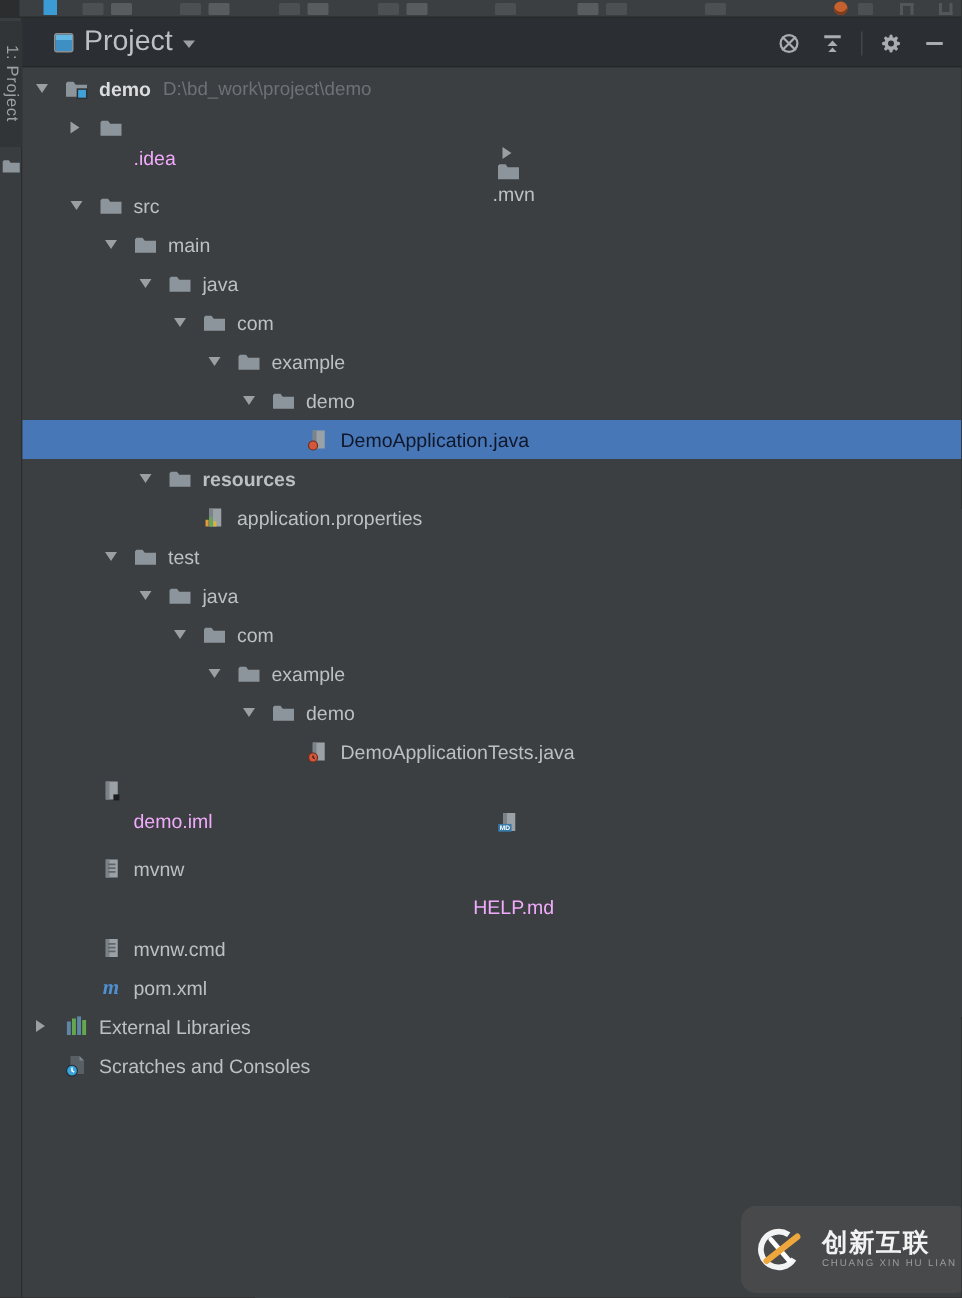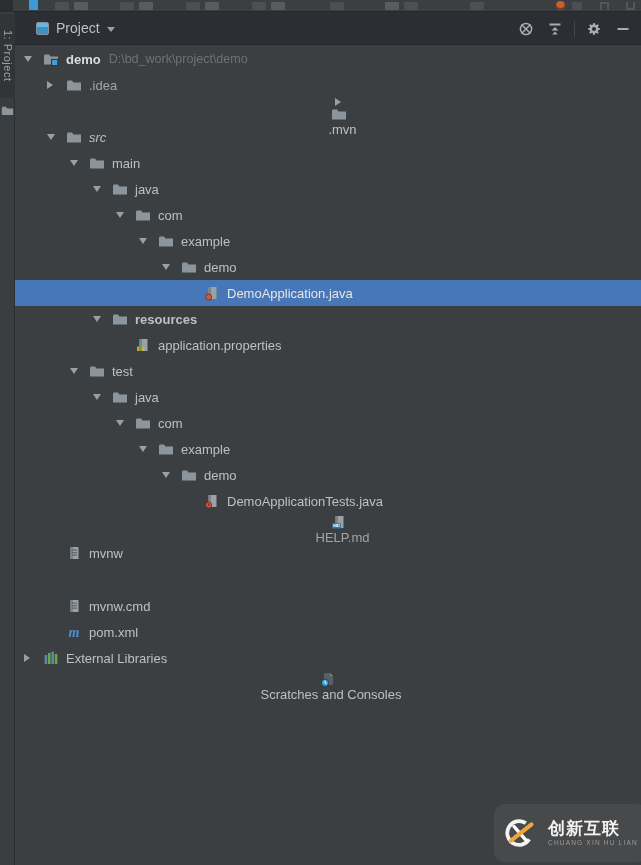--- a/index.html
+++ b/index.html
@@ -26,42 +26,42 @@
         display:flex;align-items:center;justify-content:center;}
   #vtab span{writing-mode:vertical-rl;font-size:11px;color:#9ea2a5;letter-spacing:.5px;white-space:nowrap;}
   #stripe-folder{position:absolute;left:1px;top:92px;width:13px;height:13px;}
 
   
   #pheader{position:absolute;left:15px;top:12px;width:626px;height:33px;background:#2b2e33;
            border-bottom:1px solid #222427;display:flex;align-items:center;}
   .h-left{display:flex;align-items:center;gap:7px;padding-left:21px;cursor:default;}
   .proj-ico{width:13px;height:13px;border:1px solid #8b9196;border-radius:2px;
             background:linear-gradient(#63b7e3 0 32%,#3e8fc3 32%);}
-  .h-title{font-size:14px;color:#bdc0c3;}
+  .h-title{font-size:19px;color:#bdc0c3;}
   .caret{width:0;height:0;border-left:4px solid transparent;border-right:4px solid transparent;
          border-top:5px solid #9da0a2;margin-top:2px;}
   .h-actions{position:absolute;right:8px;top:0;height:33px;display:flex;align-items:center;gap:9px;}
   .hbtn{background:none;border:none;padding:0;width:20px;height:20px;display:flex;
         align-items:center;justify-content:center;cursor:pointer;}
   .hsep{width:1px;height:16px;background:#43474a;}
 
   
   #tree{position:absolute;left:15px;top:45px;width:626px;height:820px;background:#3c3f41;padding-top:1px;}
   .row{height:26px;display:flex;align-items:center;white-space:nowrap;cursor:default;}
   .row.sel{background:#4877b8;}
   .arrow{width:22px;display:inline-flex;justify-content:flex-start;padding-left:3px;flex:none;}
   .tri-exp{width:0;height:0;border-left:4.5px solid transparent;border-right:4.5px solid transparent;
            border-top:6px solid #9b9fa2;display:inline-block;}
   .tri-col{width:0;height:0;border-top:4.5px solid transparent;border-bottom:4.5px solid transparent;
            border-left:6px solid #9b9fa2;display:inline-block;}
   .ticon{width:23px;height:16px;display:inline-flex;align-items:center;flex:none;}
   .lbl{font-size:13px;color:#bcc0c3;}
-  .lbl.dim{color:#a3a3a3;}
+  .lbl.dim{color:#f0abfc;margin-top:41px;}
   .lbl.bold{font-weight:bold;color:#dadcde;}
-  .row.sel .lbl{color:#e5e5e5;}
+  .row.sel .lbl{color:#0f172a;}
   .sub{font-size:12.5px;color:#6c7277;margin-left:8px;}
 
   
   #watermark{position:absolute;right:-6px;bottom:3px;width:153px;height:58px;background:#48494b;
              border-radius:10px;display:flex;align-items:center;padding-left:9px;gap:7px;}
   .wm-txt{display:flex;flex-direction:column;line-height:1.05;}
   .wm-title{font-size:17px;font-weight:bold;color:#f2f2f2;letter-spacing:1px;font-family:"Liberation Sans",sans-serif;}
   .wm-sub{font-size:6.5px;color:#9b9b9b;letter-spacing:1.2px;margin-top:2px;}
 </style>
 </head>
@@ -169,21 +169,21 @@
         <span class="arrow">
           <i class="tri-col"></i>
         </span>
         <span class="ticon">
           <svg width="16" height="16" viewBox="0 0 16 16">
             <path d="M1 4.5 L1 13.5 L15 13.5 L15 5.5 L7.5 5.5 L6 3.5 L2 3.5 Z" fill="#8d959c"></path>
           </svg>
         </span>
         <span class="lbl">.mvn</span>
       </div>
-      <div class="row" style="padding-left: 29px; font-style: italic;">
+      <div class="row" style="padding-left: 29px;">
         <span class="arrow">
           <i class="tri-exp"></i>
         </span>
         <span class="ticon">
           <svg width="16" height="16" viewBox="0 0 16 16">
             <path d="M1 4.5 L1 13.5 L15 13.5 L15 5.5 L7.5 5.5 L6 3.5 L2 3.5 Z" fill="#8d959c"></path>
           </svg>
         </span>
         <span class="lbl">src</span>
       </div>
@@ -336,20 +336,31 @@
         <span class="arrow"></span>
         <span class="ticon">
           <svg width="16" height="16" viewBox="0 0 16 16">
             <path d="M4.5 2 L12.5 2 L12.5 14 L4.5 14 Z" fill="#9aa1a7"></path>
             <path d="M4.5 2 L7 2 L7 14 L4.5 14 Z" fill="#7b8288"></path>
             <circle cx="4.7" cy="12" r="3" fill="#d4583c" stroke="#6f2a1a" stroke-width="0.8"></circle>
             <path d="M4.7 10.6 V12 l1.1.8" stroke="#3a1a10" stroke-width="0.9" fill="none"></path>
           </svg>
         </span>
         <span class="lbl">DemoApplicationTests.java</span>
+      </div>
+      <div class="row" style="padding-left: 29px;">
+        <span class="arrow"></span>
+        <span class="ticon">
+          <svg width="16" height="16" viewBox="0 0 16 16">
+            <path d="M4.5 2 L12.5 2 L12.5 14 L4.5 14 Z" fill="#9aa1a7"></path>
+            <path d="M4.5 2 L7 2 L7 14 L4.5 14 Z" fill="#7b8288"></path>
+            <rect x="9.6" y="10.6" width="4" height="4" fill="#1c1d1f"></rect>
+          </svg>
+        </span>
+        <span class="lbl dim">demo.iml</span>
       </div>
       <div class="row" style="padding-left: 29px; flex-direction: column;">
         <span class="arrow"></span>
         <span class="ticon">
           <svg width="16" height="16" viewBox="0 0 16 16">
             <path d="M4.5 2 L12.5 2 L12.5 14 L4.5 14 Z" fill="#9aa1a7"></path>
             <path d="M4.5 2 L7 2 L7 14 L4.5 14 Z" fill="#7b8288"></path>
             <rect x="1.2" y="9.3" width="8.8" height="5.2" fill="#3779a8"></rect>
             <text x="5.6" y="13.4" font-size="4.4" font-weight="bold" fill="#ffffff" text-anchor="middle" font-family="Liberation Sans, sans-serif">MD</text>
           </svg>
@@ -394,21 +405,21 @@
         <span class="ticon">
           <svg width="16" height="16" viewBox="0 0 16 16">
             <rect x="1.6" y="5" width="2.6" height="9" fill="#5e87a5"></rect>
             <rect x="5" y="3" width="2.6" height="11" fill="#63a84e"></rect>
             <rect x="8.4" y="1.6" width="2.6" height="12.4" fill="#5e87a5"></rect>
             <rect x="11.8" y="4" width="2.6" height="10" fill="#63a84e"></rect>
           </svg>
         </span>
         <span class="lbl">External Libraries</span>
       </div>
-      <div class="row" style="padding-left: 6px; flex-direction: column;">
+      <div class="row" style="padding-left: 6px;">
         <span class="arrow"></span>
         <span class="ticon">
           <svg width="16" height="16" viewBox="0 0 16 16">
             <path d="M4 2 h6 l3 3 v9 h-9 z" fill="#586066"></path>
             <path d="M10 2 l3 3 h-3 z" fill="#7c848a"></path>
             <circle cx="5" cy="11.8" r="3.6" fill="#38a3dc" stroke="#20282e" stroke-width="0.7"></circle>
             <path d="M5 9.7 V11.9 l1.5.9" stroke="#ffffff" stroke-width="1" fill="none"></path>
           </svg>
         </span>
         <span class="lbl">Scratches and Consoles</span>

